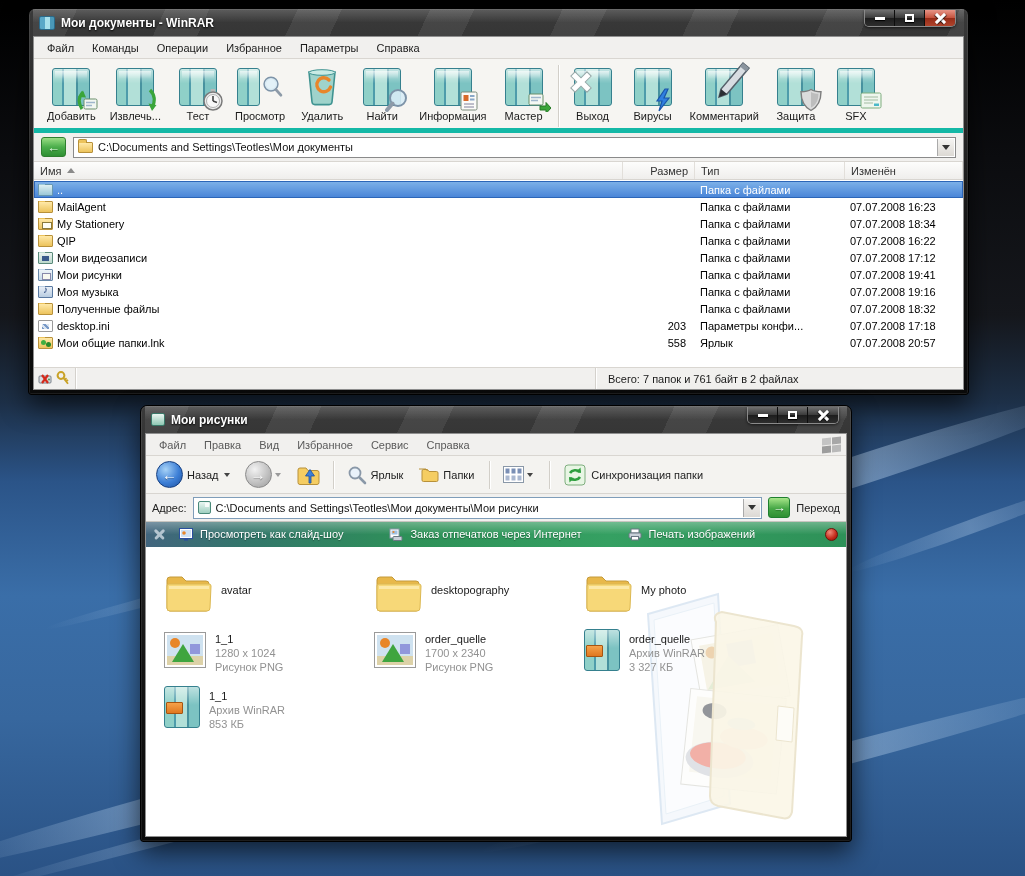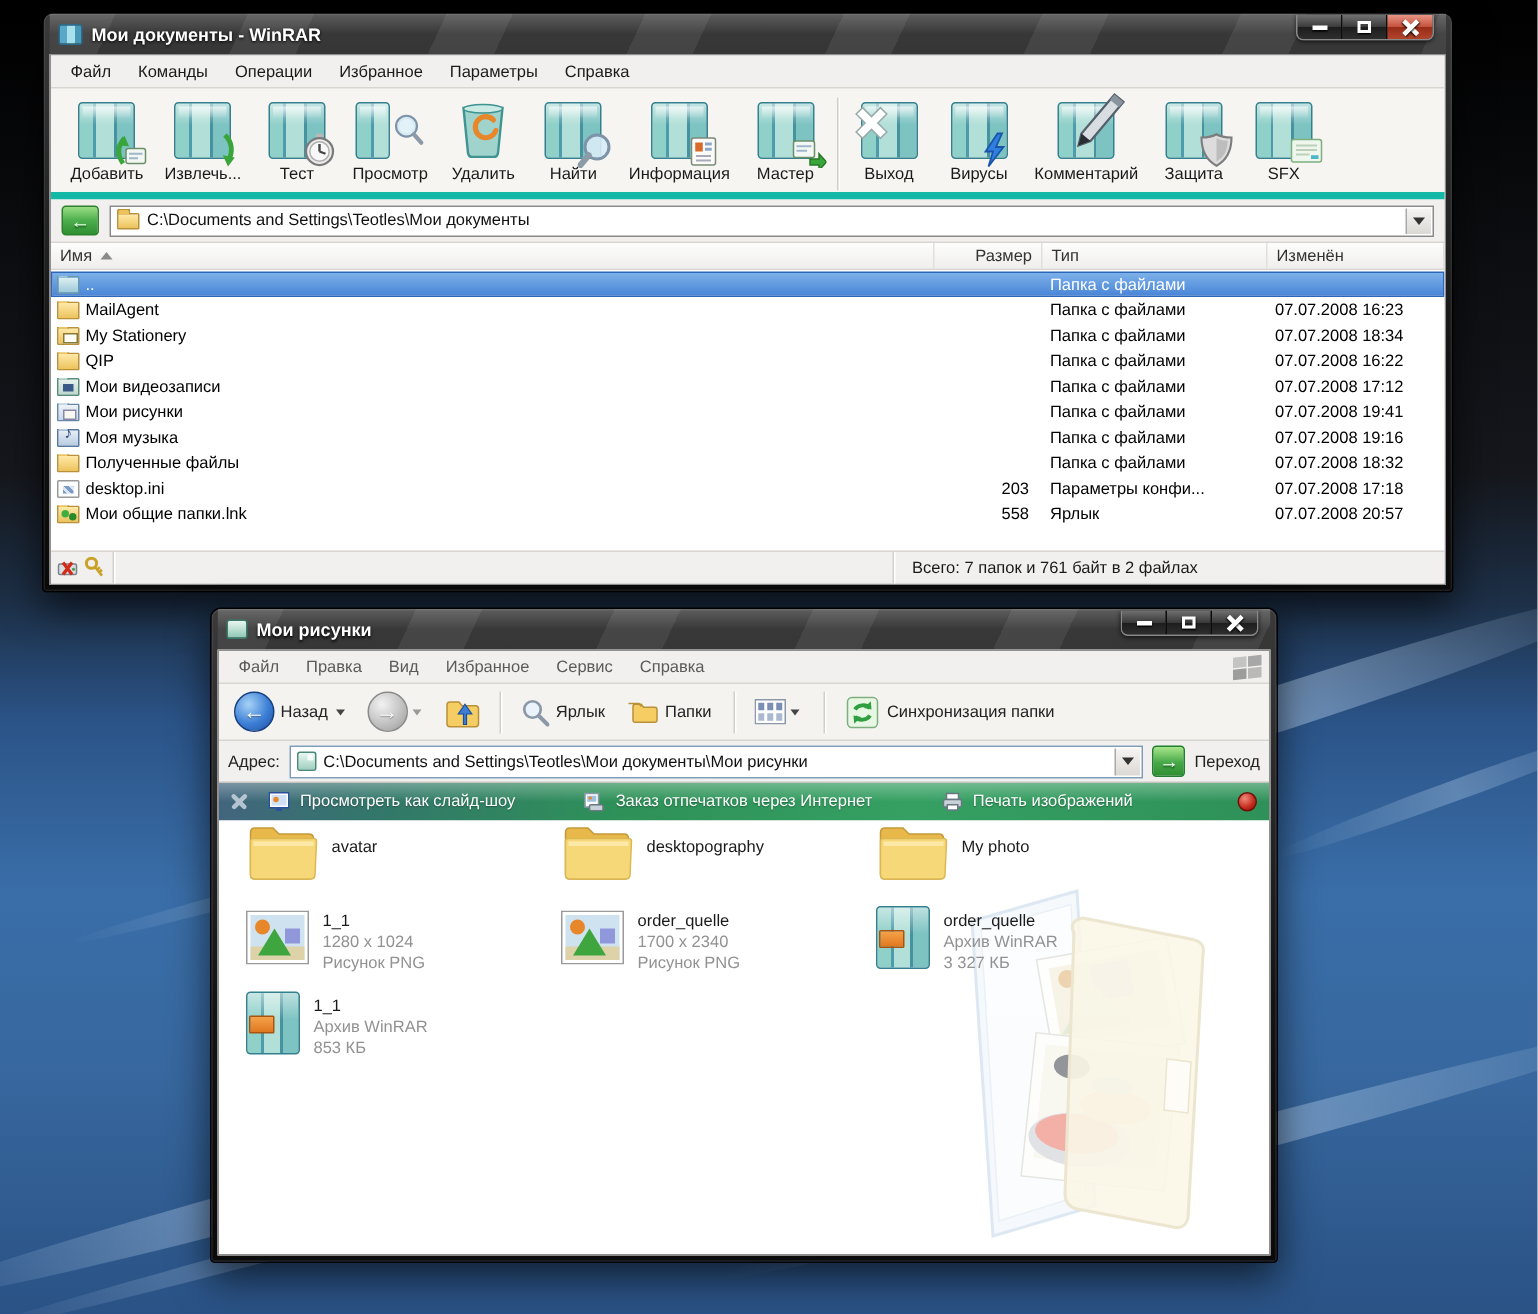--- a/index.html
+++ b/index.html
@@ -162,21 +162,21 @@
     text-shadow:0 1px 1px rgba(0,0,0,.35); position:relative;}
   .task { display:flex; align-items:flex-start; gap:7px; cursor:pointer; margin-right:46px; white-space:nowrap;}
   .tband-x { position:relative; width:11px; height:11px; margin-right:14px; cursor:pointer; opacity:.8;}
   .tband-x::before,.tband-x::after{content:"";position:absolute;left:-1px;top:4px;width:13px;height:2.5px;
     background:#cfdbe4;border-radius:2px;}
   .tband-x::before{transform:rotate(45deg);} .tband-x::after{transform:rotate(-45deg);}
   .tk-ico{width:14px;height:13px;flex:none;}
   .red-dot { margin-left:auto; width:13px; height:13px; border-radius:50%; cursor:pointer;
     background:radial-gradient(circle at 35% 30%,#f08a7a,#c22a1a 60%,#8a1208); border:1px solid #70100a;}
   .ex-content { flex:1; background:#fff; position:relative; overflow:hidden;}
-  .col { position:absolute; top:0; width:202px; z-index:2;}
+  .col { position:absolute; top:25px; width:202px; z-index:2;}
   .col.c1{left:18px;} .col.c2{left:228px;} .col.c3{left:438px;}
   .tile { display:flex; gap:9px; margin-bottom:13px; cursor:pointer; align-items:flex-start;}
   .tinfo { display:flex; flex-direction:column; font-size:11px; color:#1a1a1a; padding-top:4px; gap:2px;}
   .tile.t-folder .tinfo{padding-top:12px;}
   .tline { color:#929292; }
   .tico { flex:none; display:flex; align-items:flex-start; justify-content:center;}
   .tico-folder{width:48px;height:44px;} .tico-img{width:42px;height:36px;margin-top:3px;} 
   .rarico { width:36px; height:42px; position:relative; border:1px solid #35808e; border-radius:3px;
     background:linear-gradient(180deg,rgba(255,255,255,.5),rgba(255,255,255,0) 45%),
       linear-gradient(90deg,#8fd0c8 0 9px,#4e9cab 9px 11px,#b2e0d8 11px 22px,#47929f 22px 24px,#7cc3c2 24px 34px,#3d8c9b 34px);}

